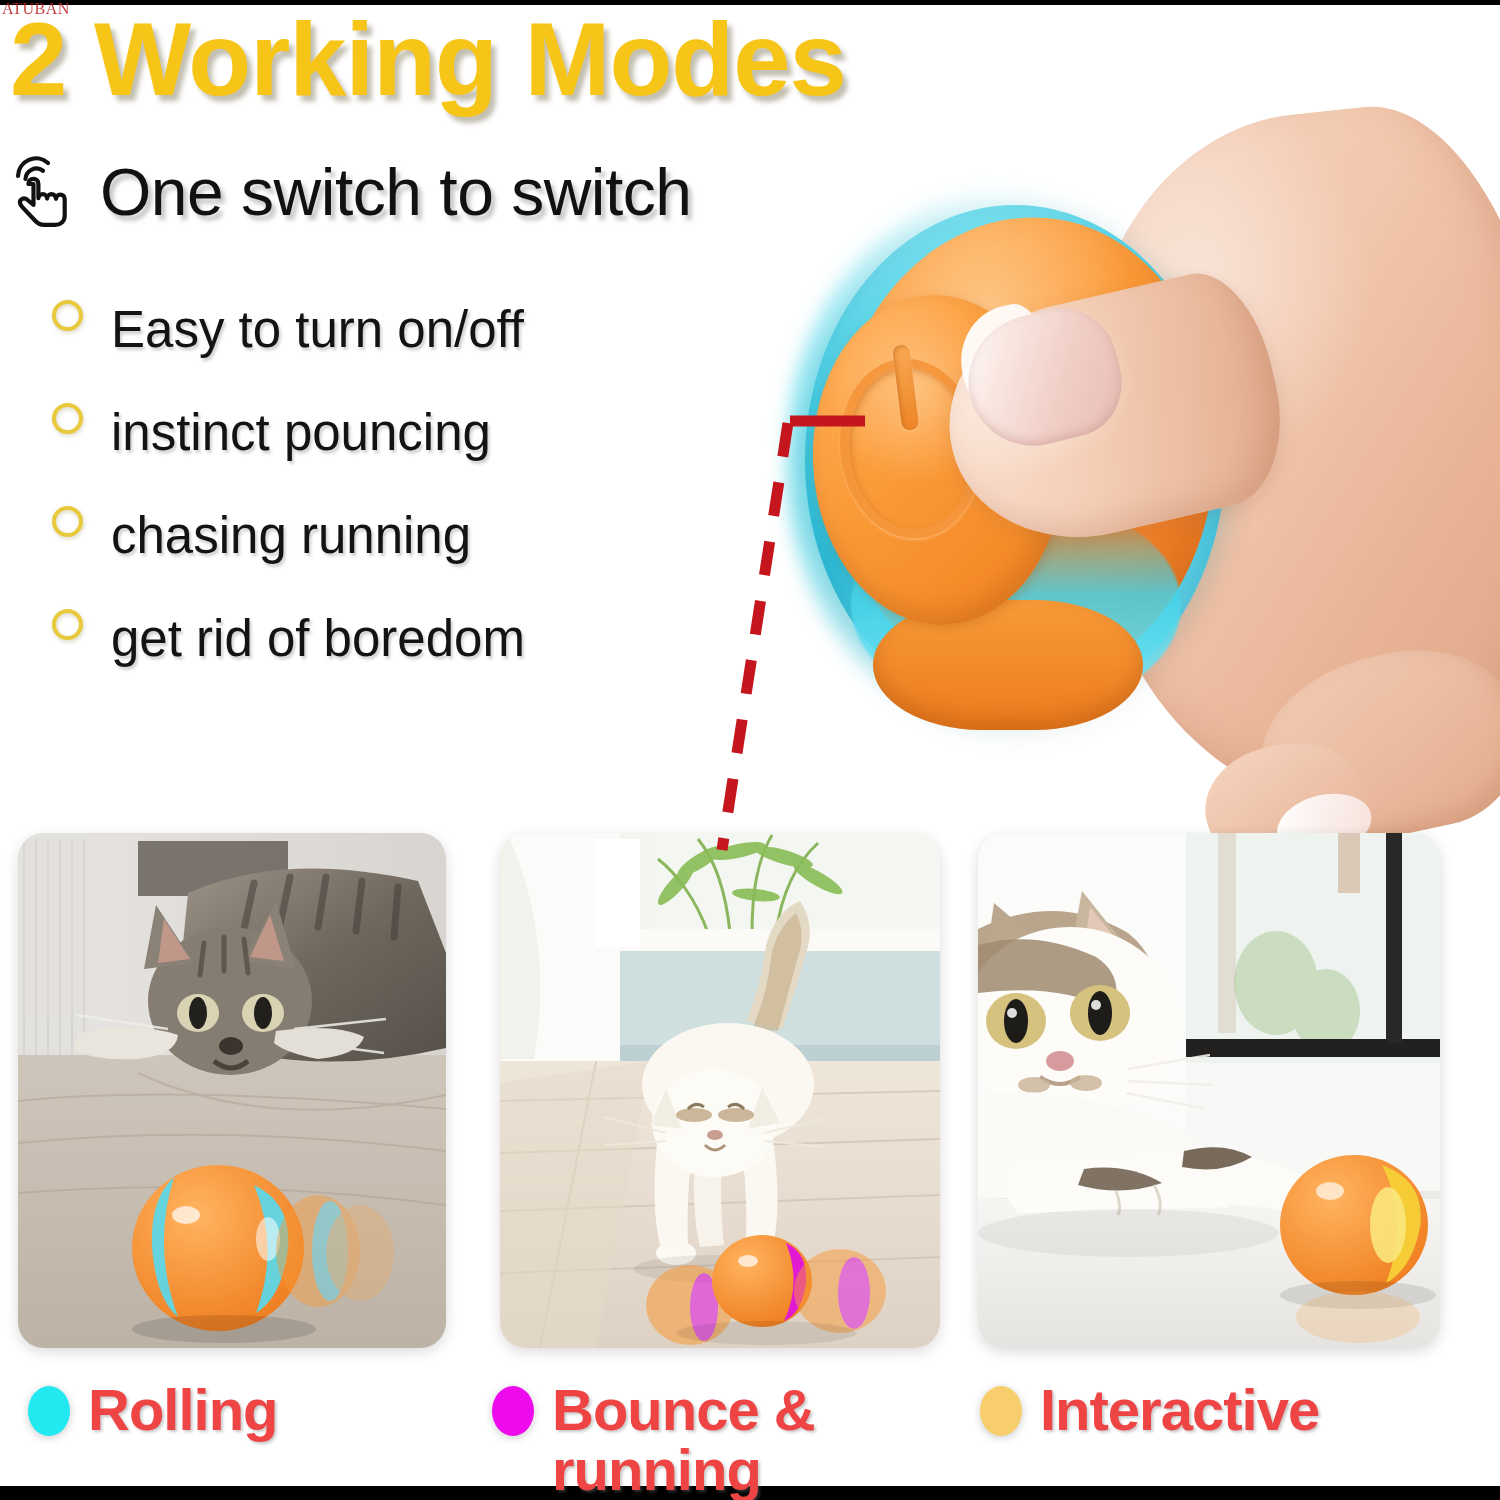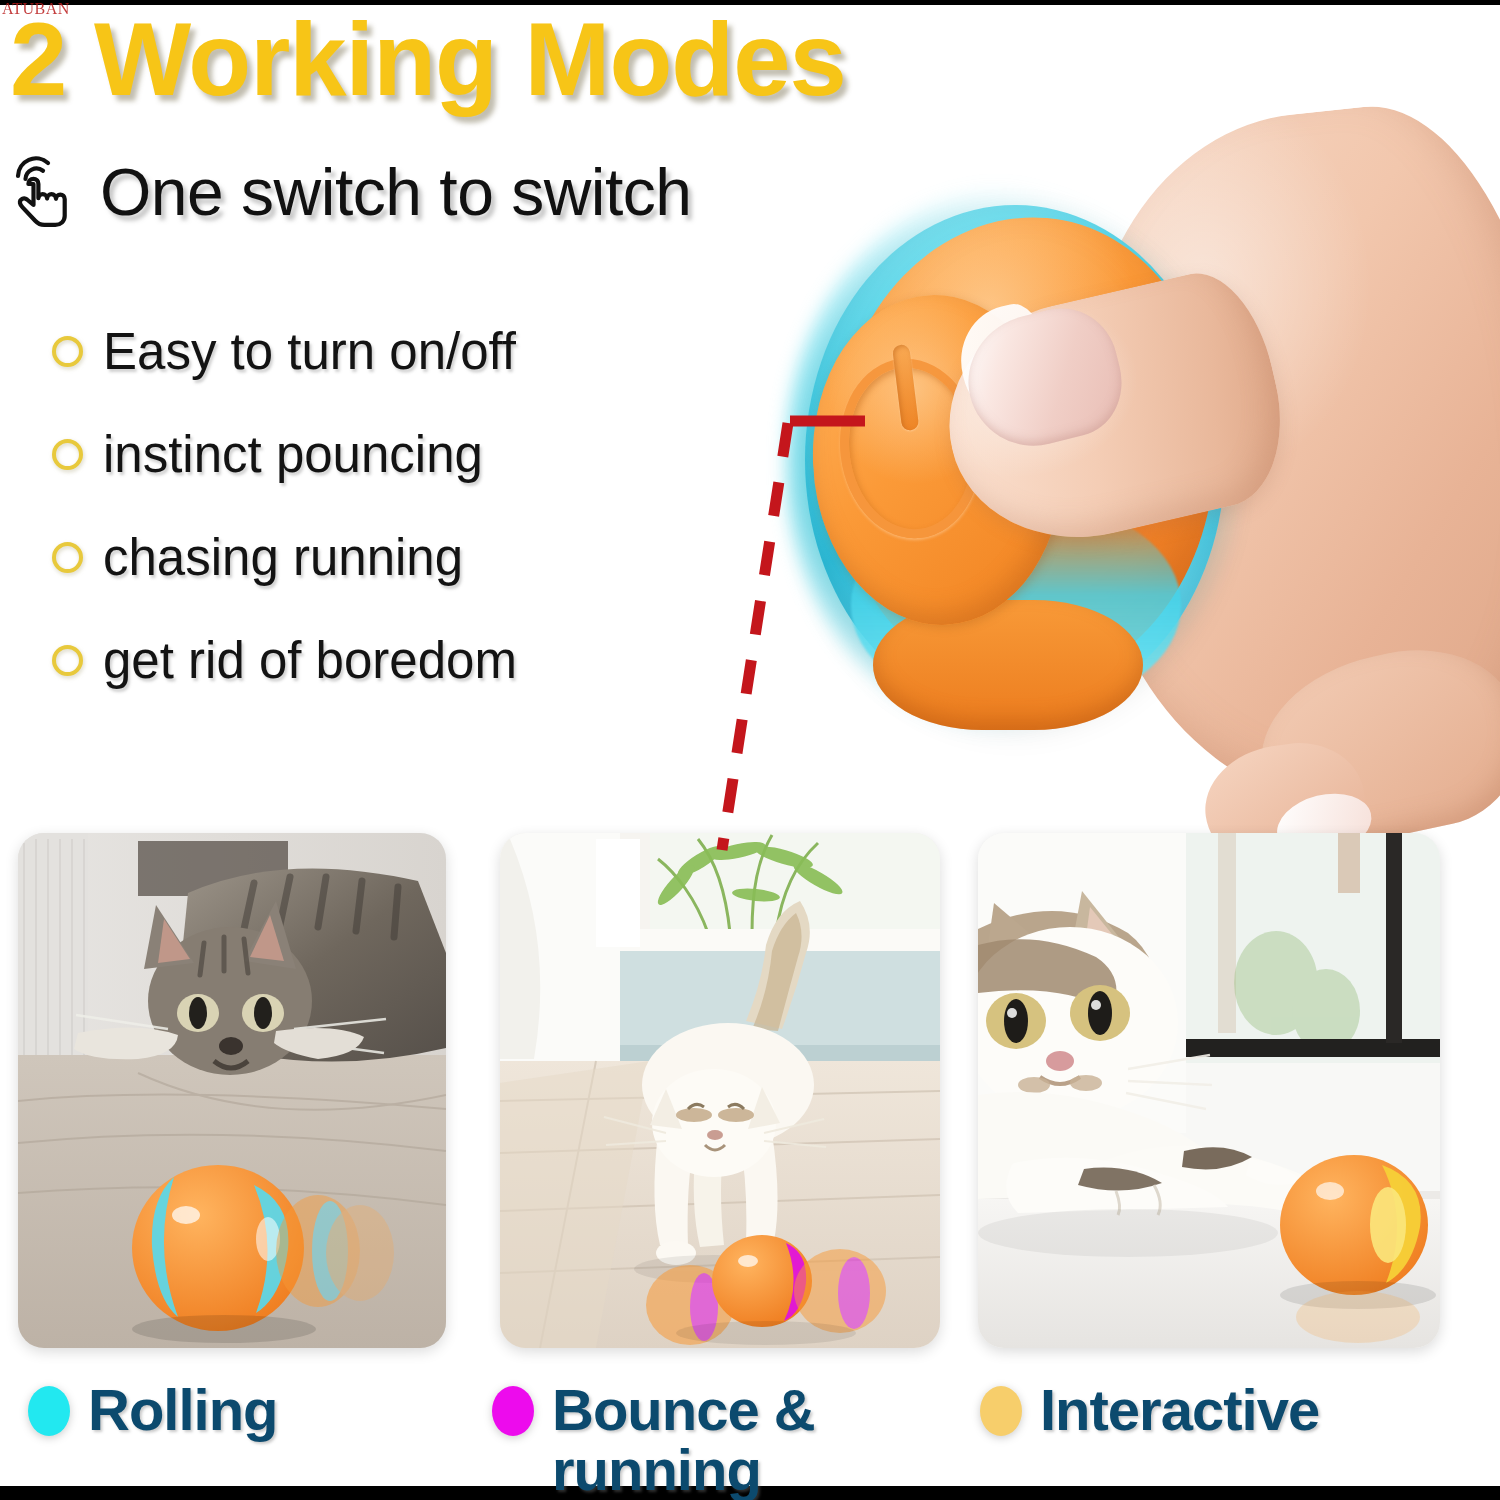--- a/index.html
+++ b/index.html
@@ -48,21 +48,21 @@
   .subtitle{
     font-family:"Liberation Sans", sans-serif;
     font-size:66px;color:#111;letter-spacing:-.5px;
     text-shadow:4px 5px 4px rgba(140,140,140,.5);
     white-space:nowrap;
   }
 
   
   .bullets{position:absolute;left:52px;top:300px;width:660px;z-index:20;}
   .bullet{
-    display:flex;align-items:center;gap:20px;height:103px;
+    display:flex;gap:28px;height:103px;
   }
   .bullet-dot{
     width:31px;height:31px;border-radius:50%;
     border:4px solid #E8C93C;box-sizing:border-box;flex:none;
     filter:drop-shadow(1px 2px 2px rgba(150,140,90,.35));
   }
   .bullet-text{
     font-family:"Liberation Sans", sans-serif;
     font-size:51px;color:#131313;white-space:nowrap;
     text-shadow:2px 3px 3px rgba(150,150,150,.45);
@@ -216,21 +216,21 @@
   .l1{left:28px;top:0;}
   .l2{left:492px;top:0;}
   .l3{left:980px;top:0;}
   .legend-dot{
     width:42px;height:50px;border-radius:50%;flex:none;margin-top:6px;
     filter:drop-shadow(0 2px 4px rgba(0,0,0,.2));
   }
   .legend-label{
     font-family:"Liberation Sans", sans-serif;
     font-weight:bold;font-size:58px;line-height:60px;
-    color:#0c4a6e;letter-spacing:-1px;max-width:330px;
+    color:#ef4444;letter-spacing:-1px;max-width:330px;
     text-shadow:2px 2px 3px rgba(120,120,120,.4);
   }
 </style>
 </head>
 <body>
 
 <div class="canvas">
 
   <div class="edge-bar edge-top"></div>
 

